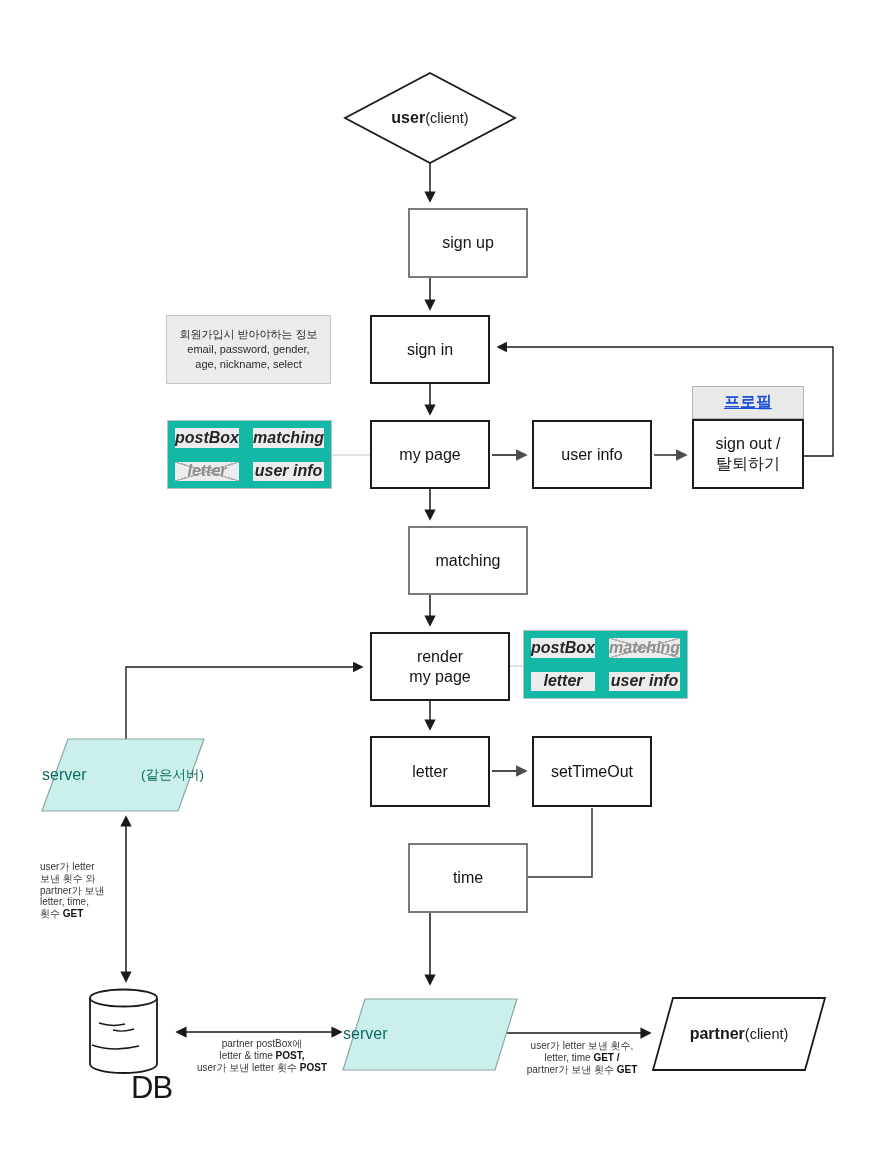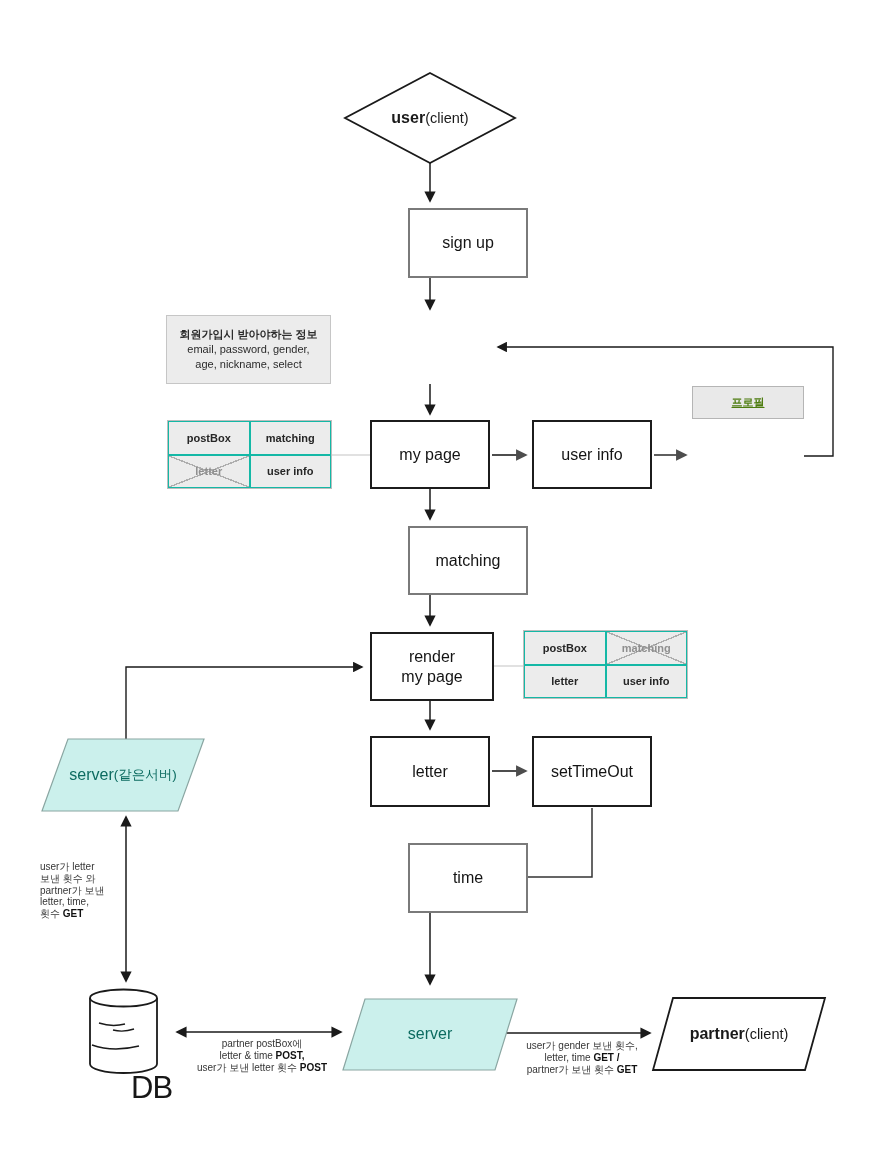--- a/index.html
+++ b/index.html
@@ -17,43 +17,43 @@
   .b-grey{border:2px solid #7a7a7a;margin-left:38px;}
   .overlay{
     position:absolute;display:flex;flex-direction:row;align-items:center;justify-content:center;
     text-align:center;background:transparent;line-height:1.3;
   }
   .note{
     position:absolute;background:#ececec;border:1px solid #c6c6c6;box-sizing:border-box;
     display:flex;flex-direction:column;align-items:center;justify-content:center;
     font-size:11px;line-height:1.35;color:#2b2b2b;text-align:center;
   }
-  .note .t{font-weight:bold;}
+  .note .t{font-weight:normal;}
   .hdr{
     position:absolute;background:#e9e9e9;border:1px solid #b5b5b5;box-sizing:border-box;
     display:flex;align-items:center;justify-content:center;
-    font-size:11px;font-weight:bold;text-decoration:underline;color:#4d7c0f;
+    font-size:16px;font-weight:bold;text-decoration:underline;color:#1d4ed8;
   }
   .tbl{
     position:absolute;box-sizing:border-box;background:#ececec;border:1px solid #bdbdbd;
     display:grid;grid-template-columns:1fr 1fr;grid-template-rows:1fr 1fr;
   }
   .cell{
     display:flex;align-items:center;justify-content:center;box-sizing:border-box;
-    font-size:11px;font-weight:600;color:#262626;border:1px solid #14b8a6;
+    font-size:16px;font-weight:600;color:#262626;border:7px solid #14b8a6;font-style:italic;
   }
   .crossed{
     color:#8f8f8f;
     background-image:
       linear-gradient(to top right, transparent calc(50% - 0.7px), #aeaeae calc(50% - 0.7px), #aeaeae calc(50% + 0.7px), transparent calc(50% + 0.7px)),
       linear-gradient(to bottom right, transparent calc(50% - 0.7px), #aeaeae calc(50% - 0.7px), #aeaeae calc(50% + 0.7px), transparent calc(50% + 0.7px));
   }
   .lbl{position:absolute;font-size:10px;line-height:11.8px;color:#363636;}
   .lbl b{color:#111;}
-  .teal{color:#0c6b60;}
+  .teal{color:#0c6b60;justify-content:space-between;}
   .big{font-weight:bold;font-size:16px;}
   .sub{font-size:14.5px;}
   .db-label{position:absolute;font-size:31px;color:#171717;letter-spacing:-1px;margin-top:40px;}
 </style>
 </head>
 <body>
 
 <div id="stage">
 
   <svg class="layer" width="872" height="1163" viewBox="0 0 872 1163">
@@ -105,45 +105,52 @@
   </svg>
 
   <div class="overlay" style="left:345px;top:75px;width:170px;height:86px;">
     <span class="big">user</span>
     <span class="sub">(client)</span>
   </div>
 
   <div class="node b-grey" style="left:370px;top:208px;width:120px;height:70px;">
     <span>sign up</span>
   </div>
+  <div class="node b-black" style="left:370px;top:315px;width:120px;height:69px;">
+    <span>sign in</span>
+  </div>
   <div class="node b-black" style="left:370px;top:420px;width:120px;height:69px;">
     <span>my page</span>
   </div>
   <div class="node b-grey" style="left:370px;top:526px;width:120px;height:69px;">
     <span>matching</span>
   </div>
-  <div class="node b-black" style="left:370px;top:632px;width:124px;height:69px;">
+  <div class="node b-black" style="left:370px;top:632px;width:140px;height:69px;">
     <span>render</span>
     <span>my page</span>
   </div>
   <div class="node b-black" style="left:370px;top:736px;width:120px;height:71px;">
     <span>letter</span>
   </div>
   <div class="node b-black" style="left:532px;top:736px;width:120px;height:71px;">
     <span>setTimeOut</span>
   </div>
   <div class="node b-grey" style="left:370px;top:843px;width:120px;height:70px;">
     <span>time</span>
   </div>
   <div class="node b-black" style="left:532px;top:420px;width:120px;height:69px;">
     <span>user info</span>
   </div>
 
   <div class="hdr" style="left:692px;top:386px;width:112px;height:33px;">
     <span>프로필</span>
+  </div>
+  <div class="node b-black" style="left:692px;top:419px;width:112px;height:70px;">
+    <span>sign out /</span>
+    <span>탈퇴하기</span>
   </div>
 
   <div class="note" style="left:166px;top:315px;width:165px;height:69px;">
     <span class="t">회원가입시 받아야하는 정보</span>
     <span>email, password, gender,</span>
     <span>age, nickname, select</span>
   </div>
 
   <div class="tbl" style="left:167px;top:420px;width:165px;height:69px;">
     <div class="cell">postBox</div>
@@ -183,18 +190,18 @@
     <span>횟수 </span><b>GET</b>
   </div>
 
   <div class="lbl" style="left:177px;top:1038px;width:170px;text-align:center;">
     <span>partner postBox에</span><br>
     <span>letter &amp; time </span><b>POST,</b><br>
     <span>user가 보낸 letter 횟수 </span><b>POST</b>
   </div>
 
   <div class="lbl" style="left:496px;top:1040px;width:172px;text-align:center;">
-    <span>user가 gender 보낸 횟수,</span><br>
+    <span>user가 letter 보낸 횟수,</span><br>
     <span>letter, time </span><b>GET /</b><br>
     <span>partner가 보낸 횟수 </span><b>GET</b>
   </div>
 
 </div>
 
 </body></html>

